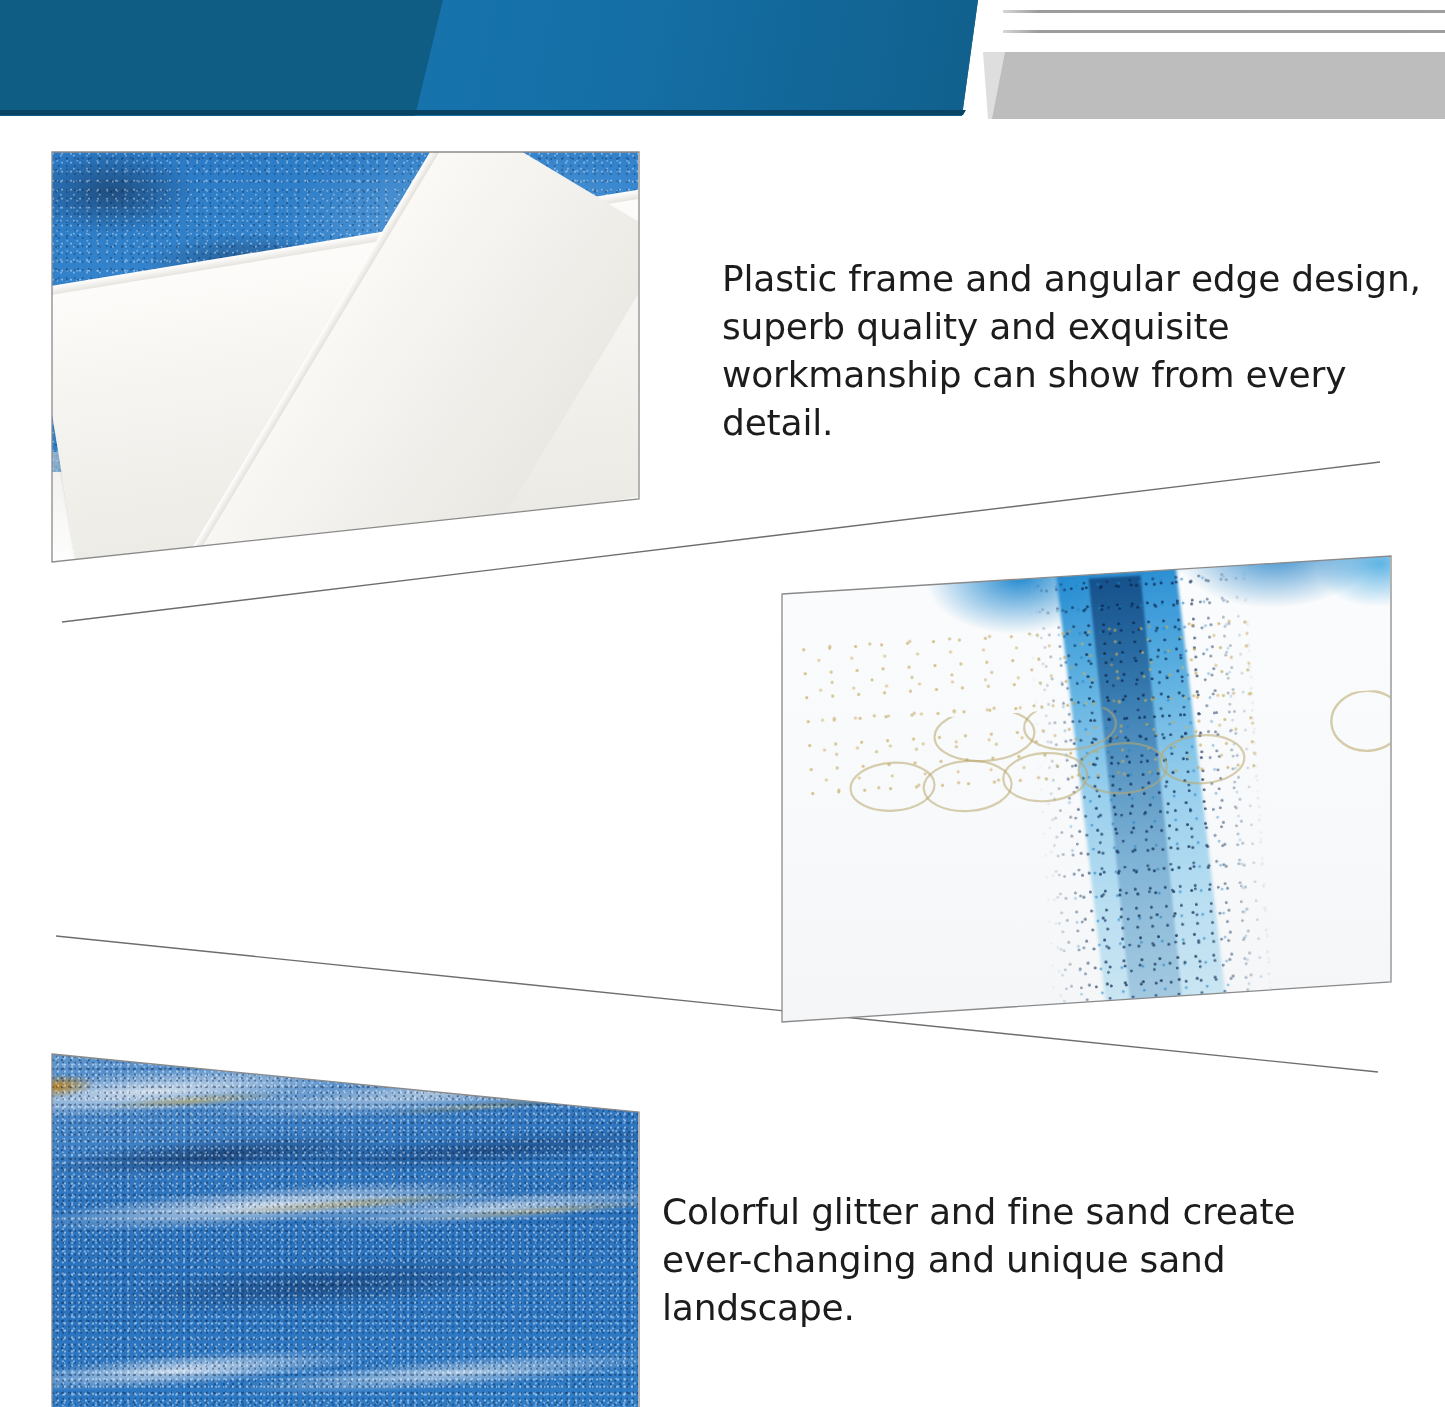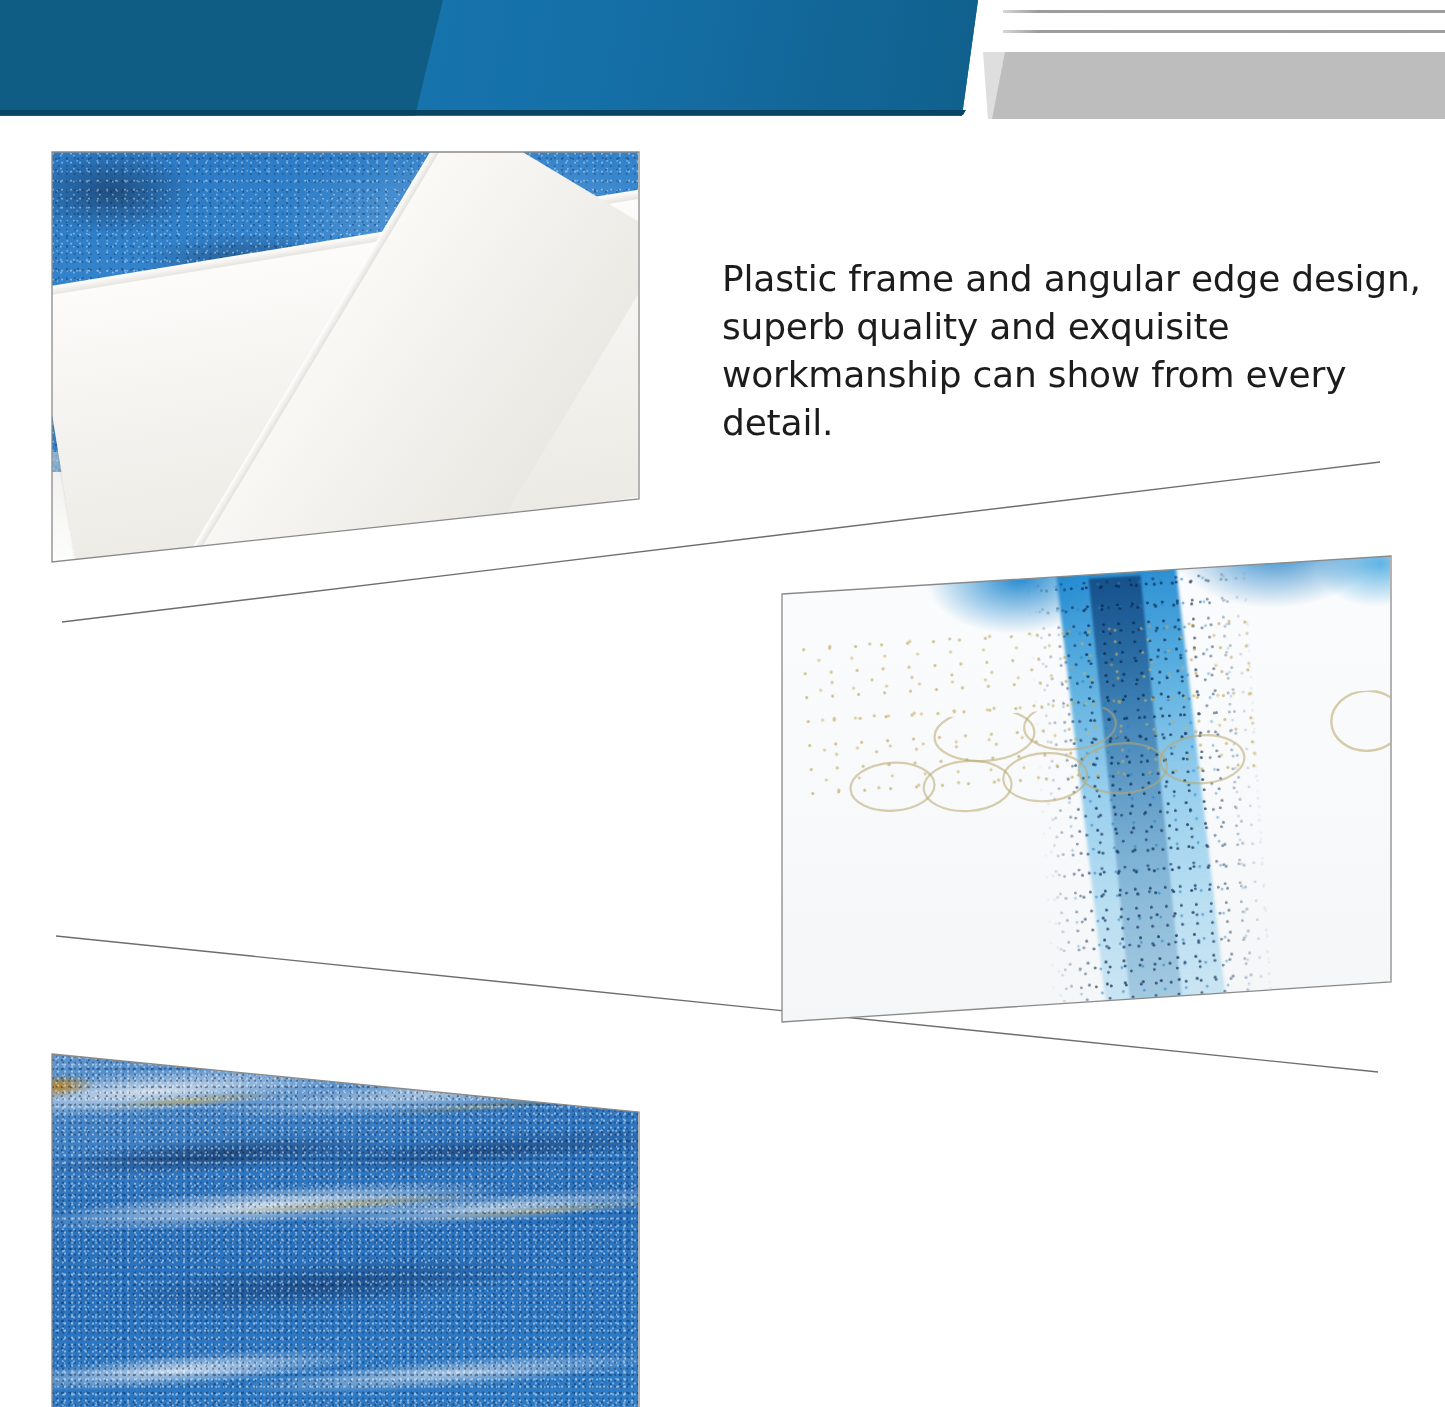--- a/index.html
+++ b/index.html
@@ -369,14 +369,15 @@
     <div class="p3-gold"></div>
     <div class="p3-grain"></div>
   </div>
   <svg class="photo-border" style="left:51px; top:1047px; width:590px; height:362px;">
     <polygon points="1,7 588,65 588,361 1,361"></polygon>
   </svg>
 
   <div class="feature-text" id="text1">Plastic frame and angular edge design, superb quality and exquisite workmanship can show from every detail.</div>
 
 
+  <div class="feature-text" id="text3">Colorful glitter and fine sand create ever-changing and unique sand landscape.</div>
 
 </div>
 
 </body></html>

